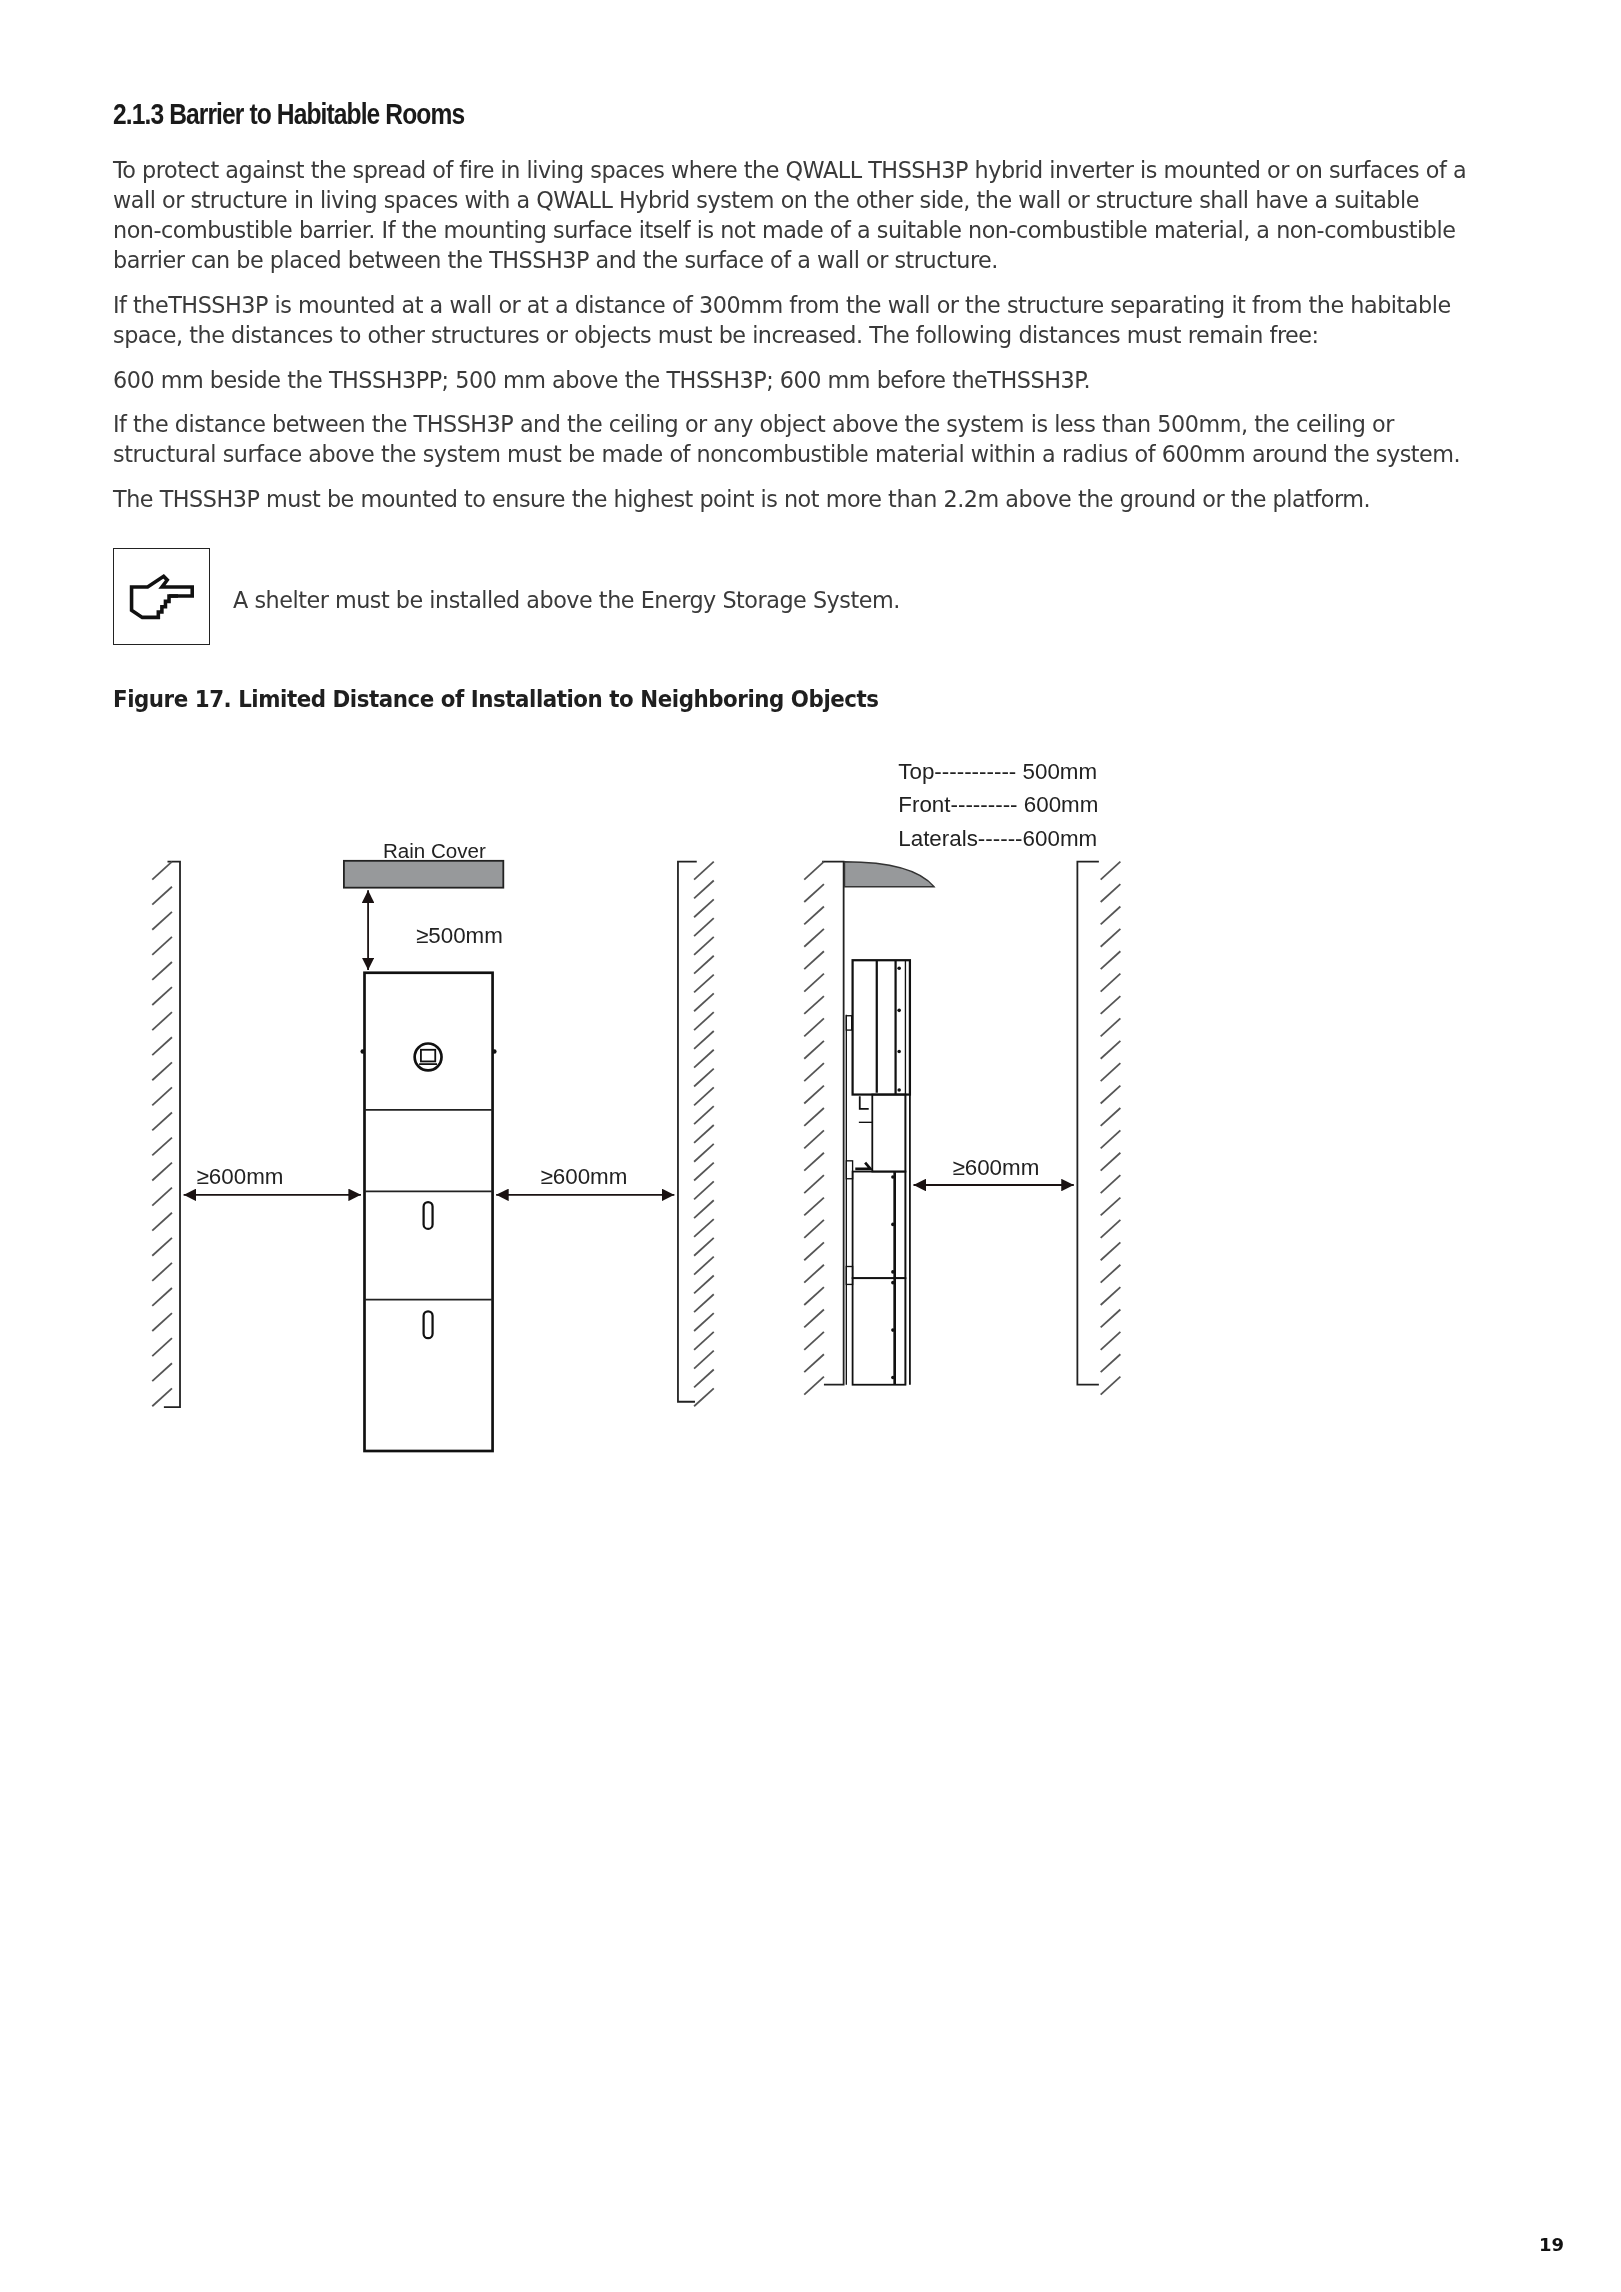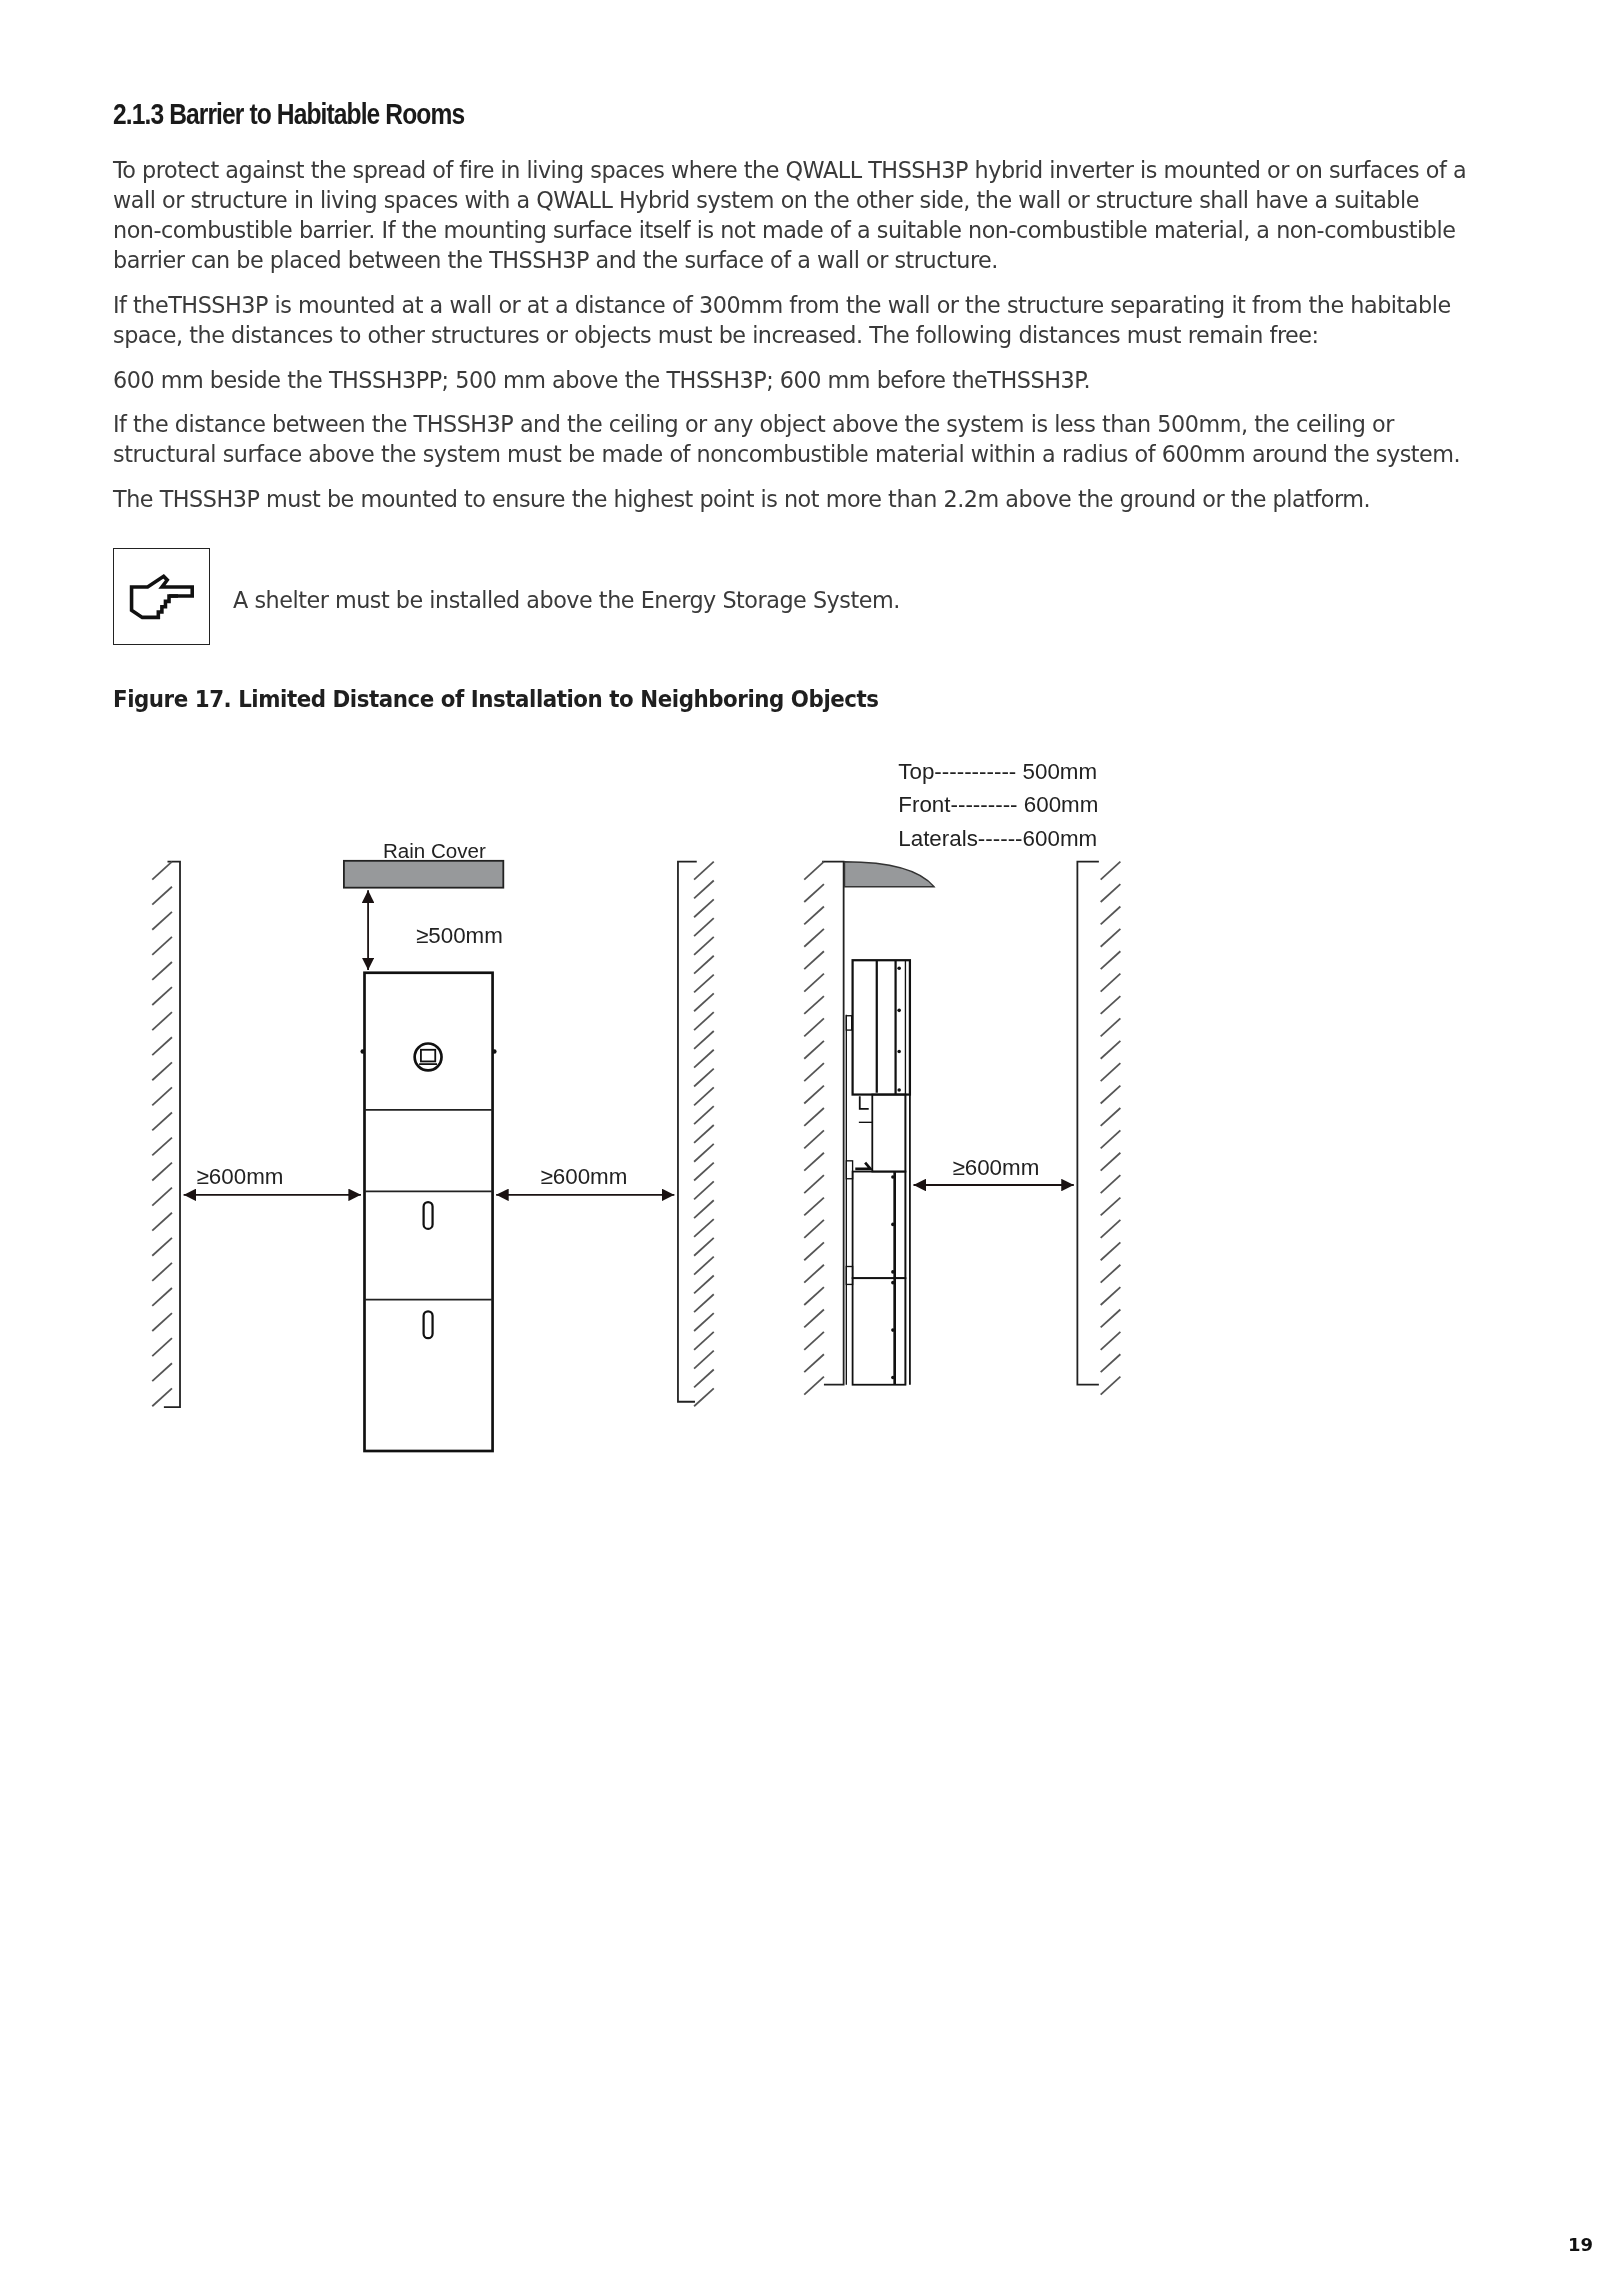--- a/index.html
+++ b/index.html
@@ -35,21 +35,21 @@
   .fig-caption {
     position: absolute; left: 113px; top: 686px;
     font-family: "DejaVu Sans", sans-serif; font-weight: bold; font-size: 23px;
     color: #1f1f1f; letter-spacing: -0.5px; white-space: nowrap;
     transform: scaleX(0.93); transform-origin: left top;
   }
   .diagram { position: absolute; left: 0; top: 0; width: 1621px; height: 2293px; pointer-events: none; }
   .diagram text { font-family: "Liberation Sans", sans-serif; fill: #222; }
   .page-number {
     position: absolute; left: 1539px; top: 2234px;
-    font-family: "DejaVu Sans", sans-serif; font-weight: bold; font-size: 18px; color: #111; margin-left: 29px;
+    font-family: "DejaVu Sans", sans-serif; font-weight: bold; font-size: 18px; color: #111;
   }
 </style>
 </head>
 <body>
 
 <div class="heading">2.1.3 Barrier to Habitable Rooms</div>
 
 <div class="body-text" id="p1">
     <p class="p">To protect against the spread of fire in living spaces where the QWALL THSSH3P hybrid inverter is mounted or on surfaces of a wall or structure in living spaces with a QWALL Hybrid system on the other side, the wall or structure shall have a suitable non-combustible barrier. If the mounting surface itself is not made of a suitable non-combustible material, a non-combustible barrier can be placed between the THSSH3P and the surface of a wall or structure.</p>
   </div>

